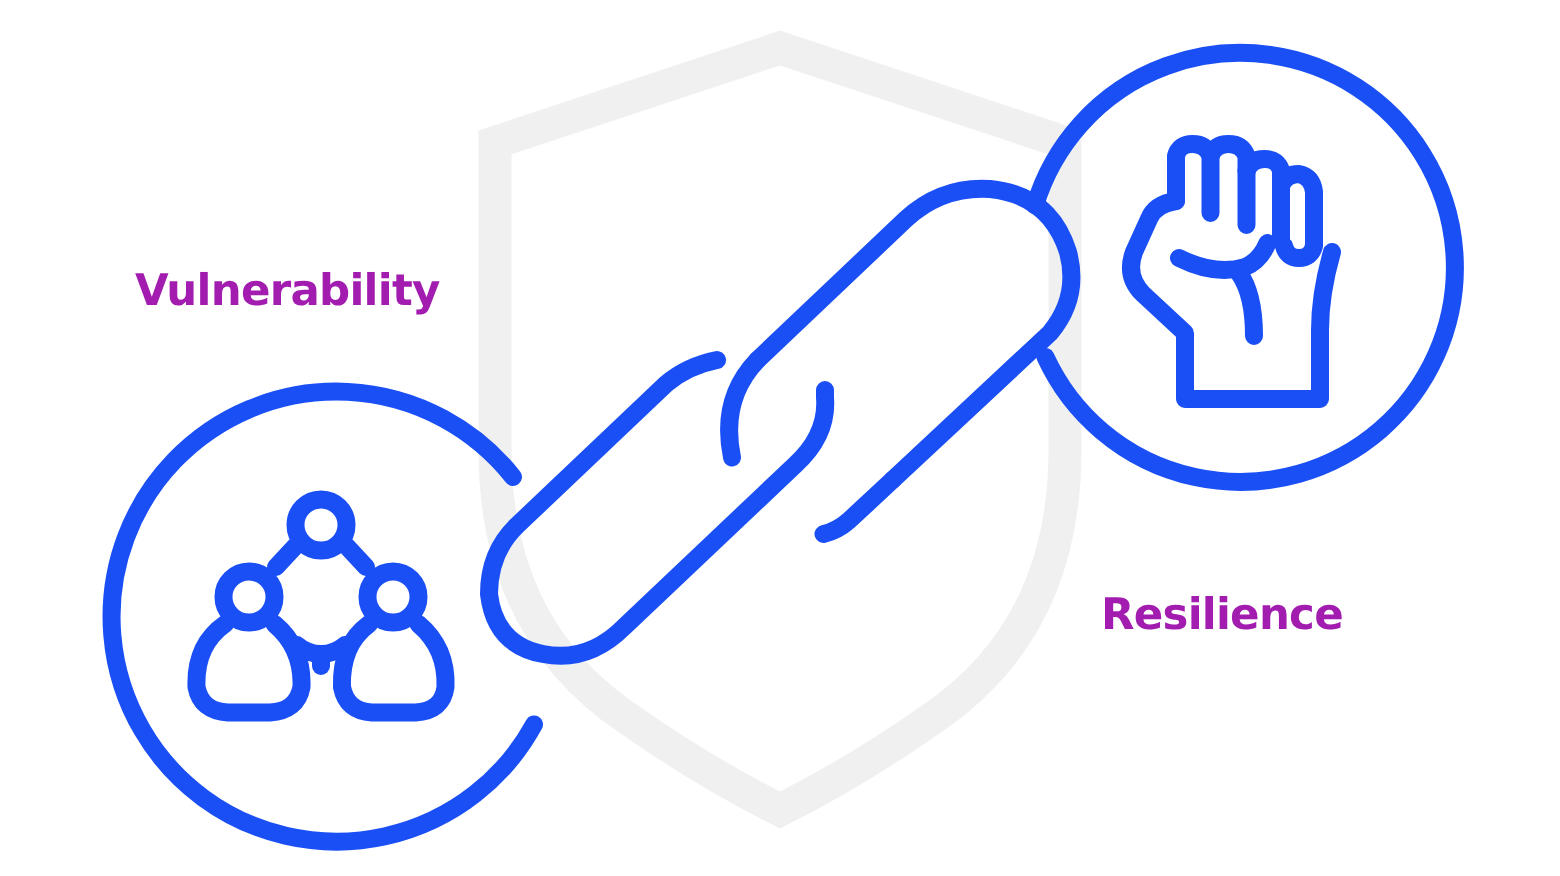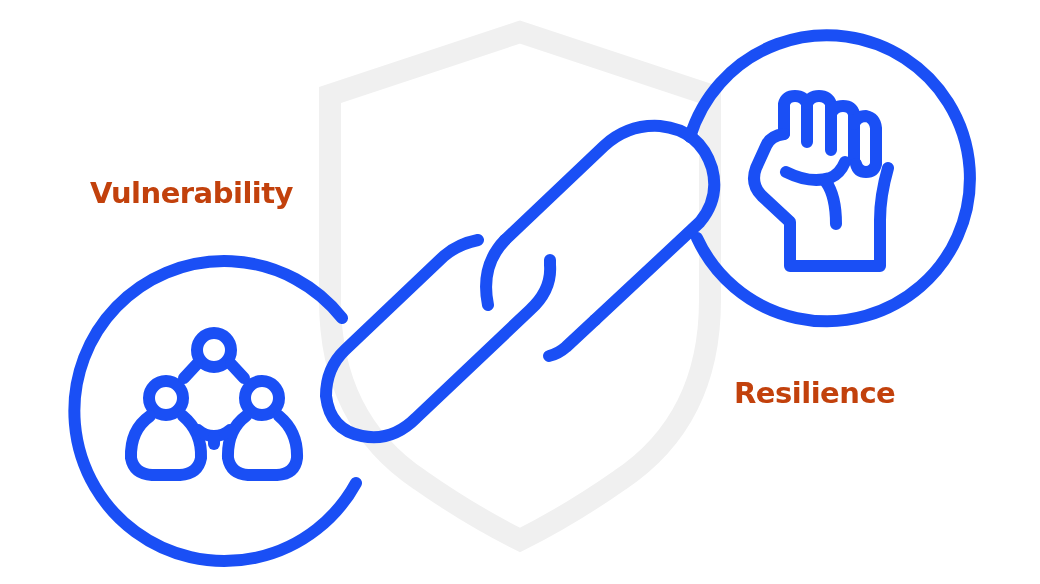--- a/index.html
+++ b/index.html
@@ -1,20 +1,20 @@
 <!DOCTYPE html>
 <html><head>
 <meta charset="utf-8">
 <style>
   html,body{margin:0;padding:0;background:#ffffff;}
   .canvas{position:relative;width:1040px;height:584px;overflow:hidden;background:#ffffff;}
   svg{position:absolute;left:0;top:0;}
-  .label{position:absolute;font-family:"DejaVu Sans","Liberation Sans",sans-serif;font-weight:bold;color:#c2410c;font-size:29px;letter-spacing:-0.5px;}
+  .label{position:absolute;font-family:"DejaVu Sans","Liberation Sans",sans-serif;font-weight:bold;color:#a21caf;font-size:29px;letter-spacing:-0.5px;}
   #lbl-vuln{left:90px;top:176px;}
-  #lbl-res{left:734px;top:376px;}
+  #lbl-res{left:734px;top:392px;}
 </style>
 </head>
 <body>
 
 <div class="canvas">
   <svg width="1040" height="584" viewBox="0 0 1040 584">
 
     <g>
       <path d="M520 32 L330 95 L330 300 Q330 420 420 480 Q470 515 520 540 Q570 515 620 480 Q710 420 710 300 L710 95 Z" fill="none" stroke="#f0f0f0" stroke-width="22" stroke-linejoin="miter"></path>
     </g>

